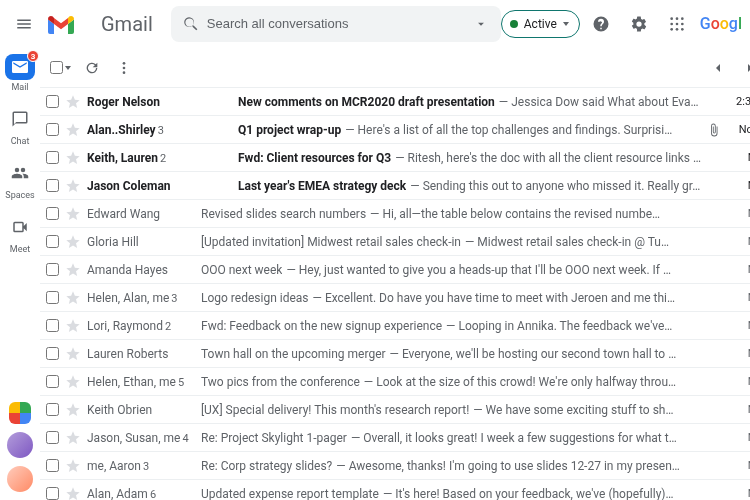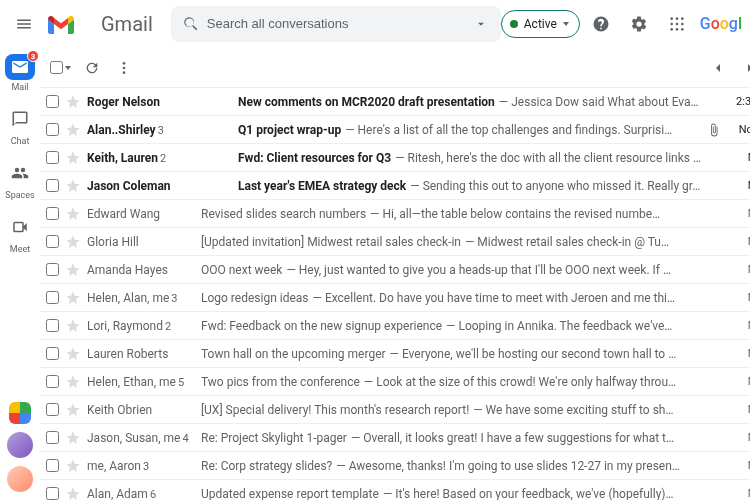--- a/index.html
+++ b/index.html
@@ -401,21 +401,21 @@
     <span class="date">Nov</span>
         </div>
         <div class="row">
     <input type="checkbox" style="">
     <span class="star"><svg viewBox="0 0 24 24">
               <path d="M12 17.27 18.18 21l-1.64-7.03L22 9.24l-7.19-.61L12 2 9.19 8.63 2 9.24l5.46 4.73L5.82 21z"></path>
             </svg></span>
     <span class="sender ">Jason, Susan, me<span class="sender-count">4</span></span>
     <span class="subjwrap">
       <span class="subject ">Re: Project Skylight 1-pager</span>
-      <span class="snippet">Overall, it looks great! I have a few suggestions for what t…</span>
+      <span class="snippet">Overall, it looks great! I week a few suggestions for what t…</span>
     </span>
     <span class="attach"></span>
     <span class="date">Nov</span>
         </div>
         <div class="row">
     <input type="checkbox" style="">
     <span class="star"><svg viewBox="0 0 24 24">
               <path d="M12 17.27 18.18 21l-1.64-7.03L22 9.24l-7.19-.61L12 2 9.19 8.63 2 9.24l5.46 4.73L5.82 21z"></path>
             </svg></span>
     <span class="sender ">me, Aaron<span class="sender-count">3</span></span>

